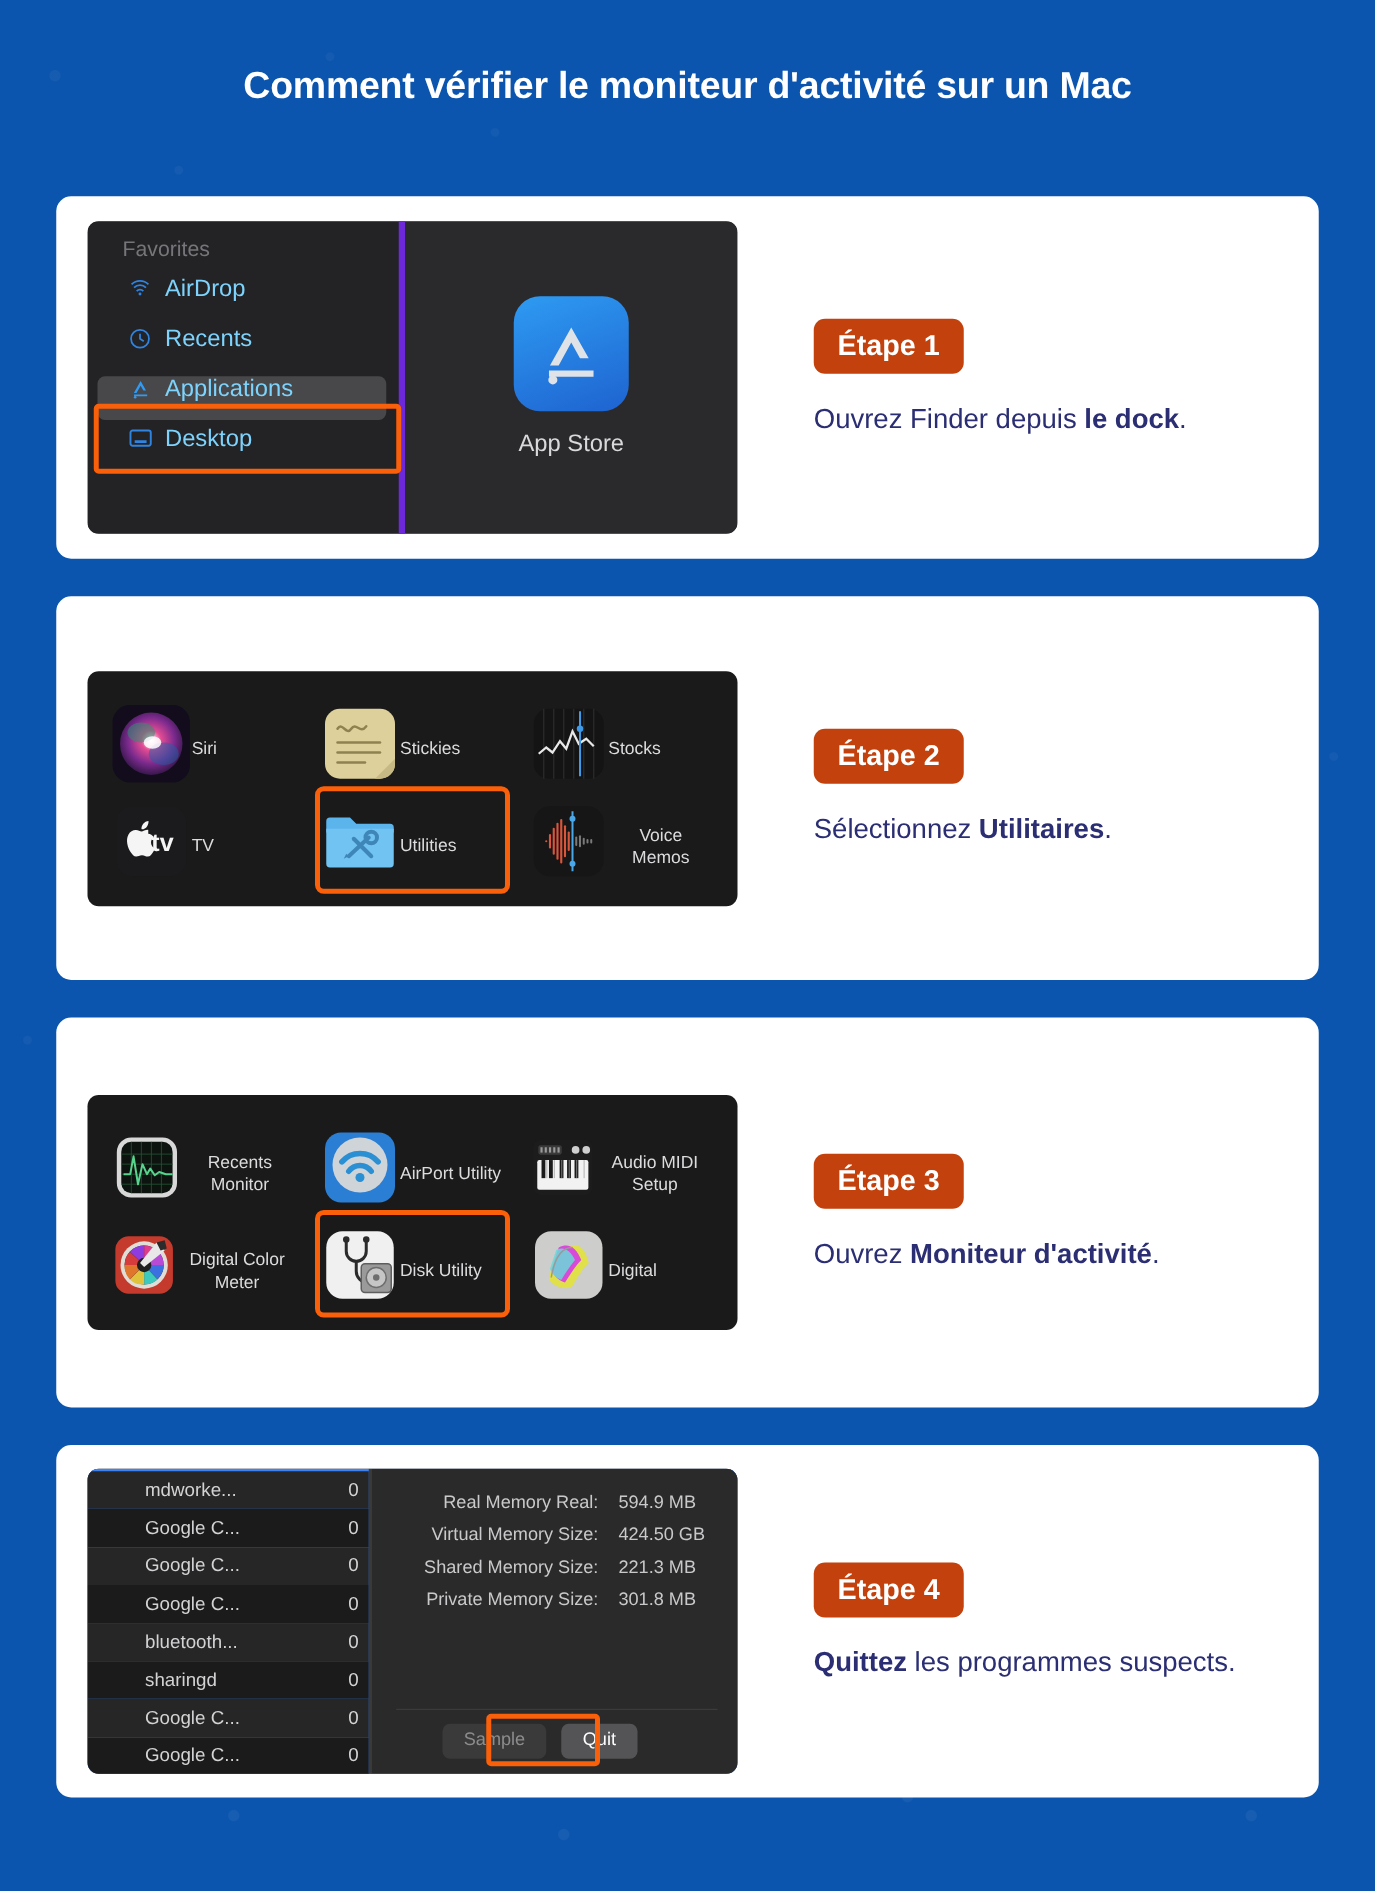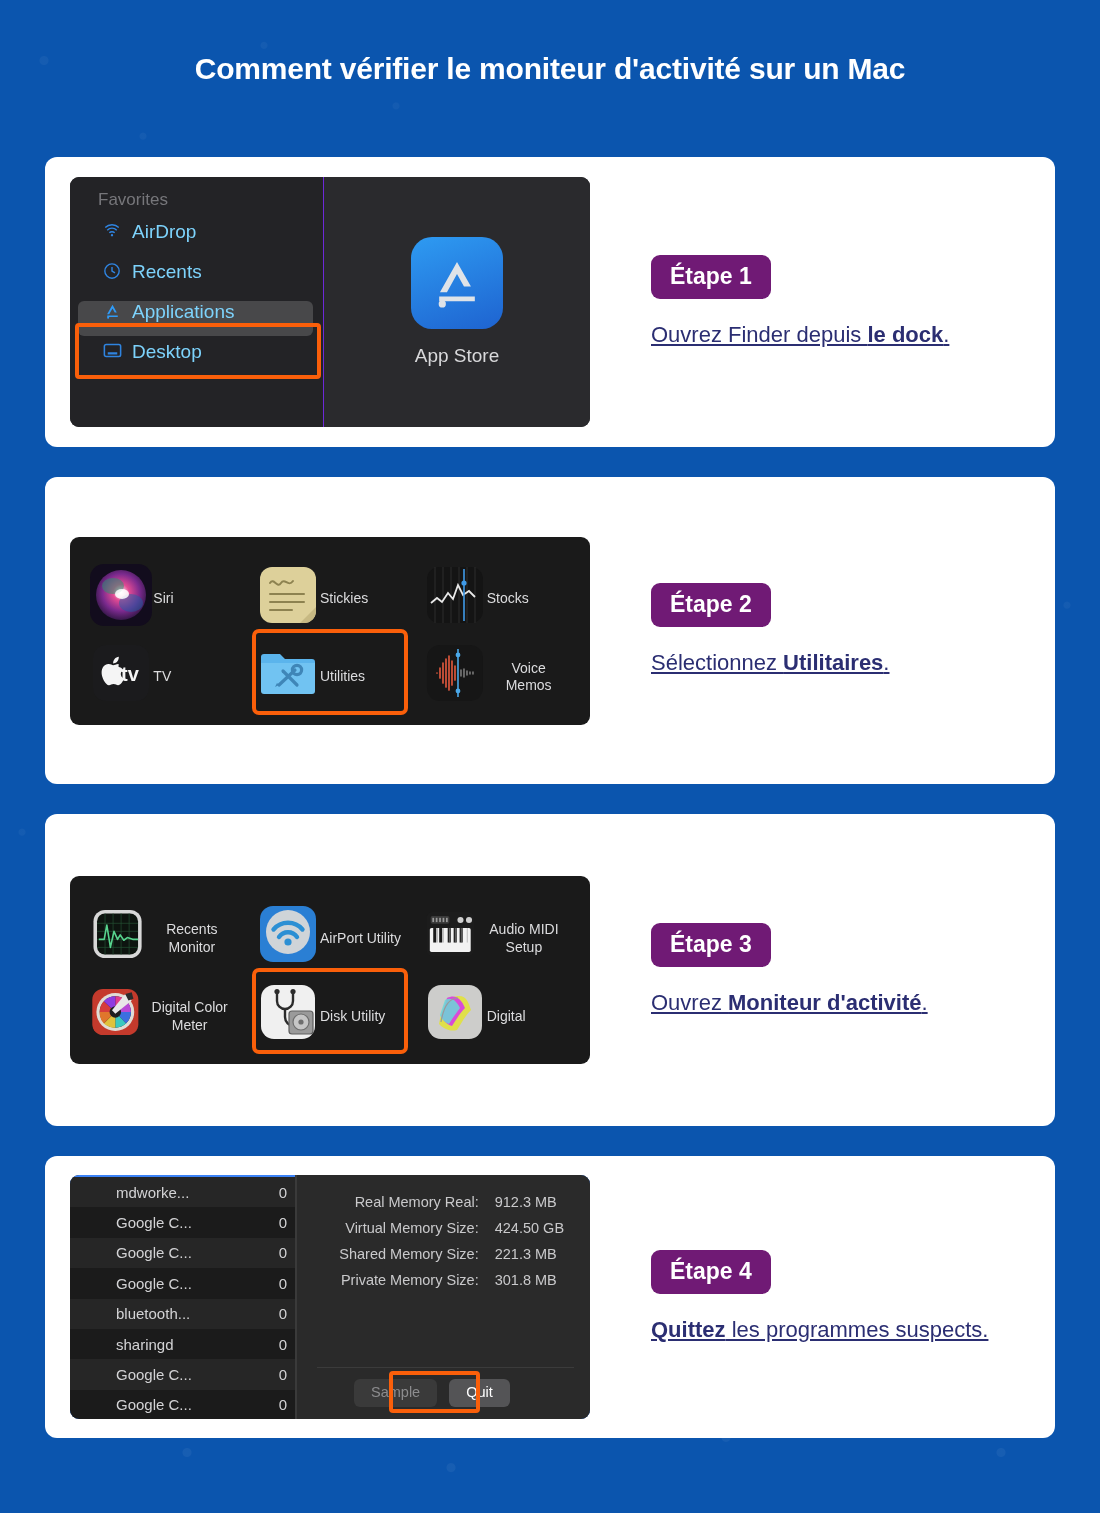--- a/index.html
+++ b/index.html
@@ -70,48 +70,47 @@
   }
 
   .step-col {
     flex: 1;
     padding-left: 61px;
     padding-right: 20px;
   }
 
   .step-badge {
     display: inline-block;
-    background: #701a75;
+    background: #c2410c;
     color: #ffffff;
     font-size: 23px;
     font-weight: bold;
     padding: 10px 19px 11px;
     border-radius: 9px;
     line-height: 1;
   }
   .step-text {
     margin-top: 21px;
     color: #2b2e72;
     font-size: 22px;
     line-height: 1.32;
-    text-decoration: underline;
   }
   .step-text b { font-weight: bold; }
 
   
   .finder {
     width: 520px; height: 250px;
     background: #2a2a2d;
     display: flex;
   }
   .finder-sidebar {
     width: 254px;
     background: #232326;
     padding-top: 13px;
-    border-right: 1px solid #6d28d9;
+    border-right: 5px solid #6d28d9;
     position: relative;
   }
   .fav-label {
     color: #76767a;
     font-size: 17px;
     padding: 0 0 6px 28px;
     font-weight: 500;
   }
   .fav-row {
     display: flex;
@@ -593,21 +592,21 @@
         </div>
       </div>
 
       <div class="proc-divider"></div>
 
       <div class="detail-pane">
         <table class="mem-table">
           <tbody>
               <tr>
             <td class="mem-label">Real Memory Real:</td>
-            <td class="mem-value">912.3 MB</td>
+            <td class="mem-value">594.9 MB</td>
           </tr>
           <tr>
             <td class="mem-label">Virtual Memory Size:</td>
             <td class="mem-value">424.50 GB</td>
           </tr>
           <tr>
             <td class="mem-label">Shared Memory Size:</td>
             <td class="mem-value">221.3 MB</td>
           </tr>
           <tr>

